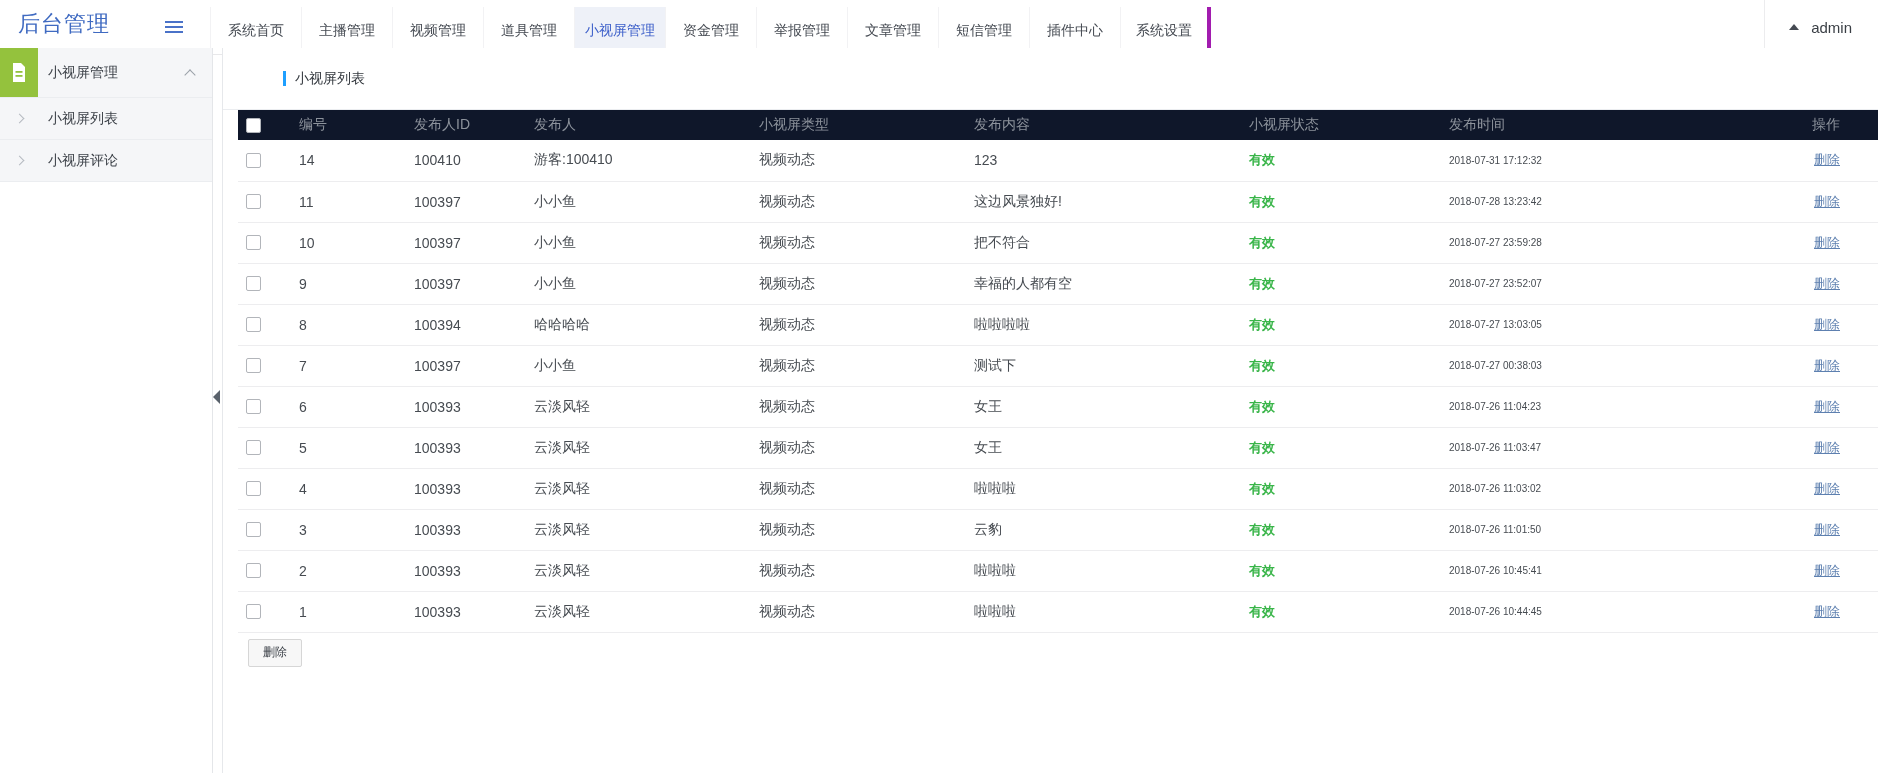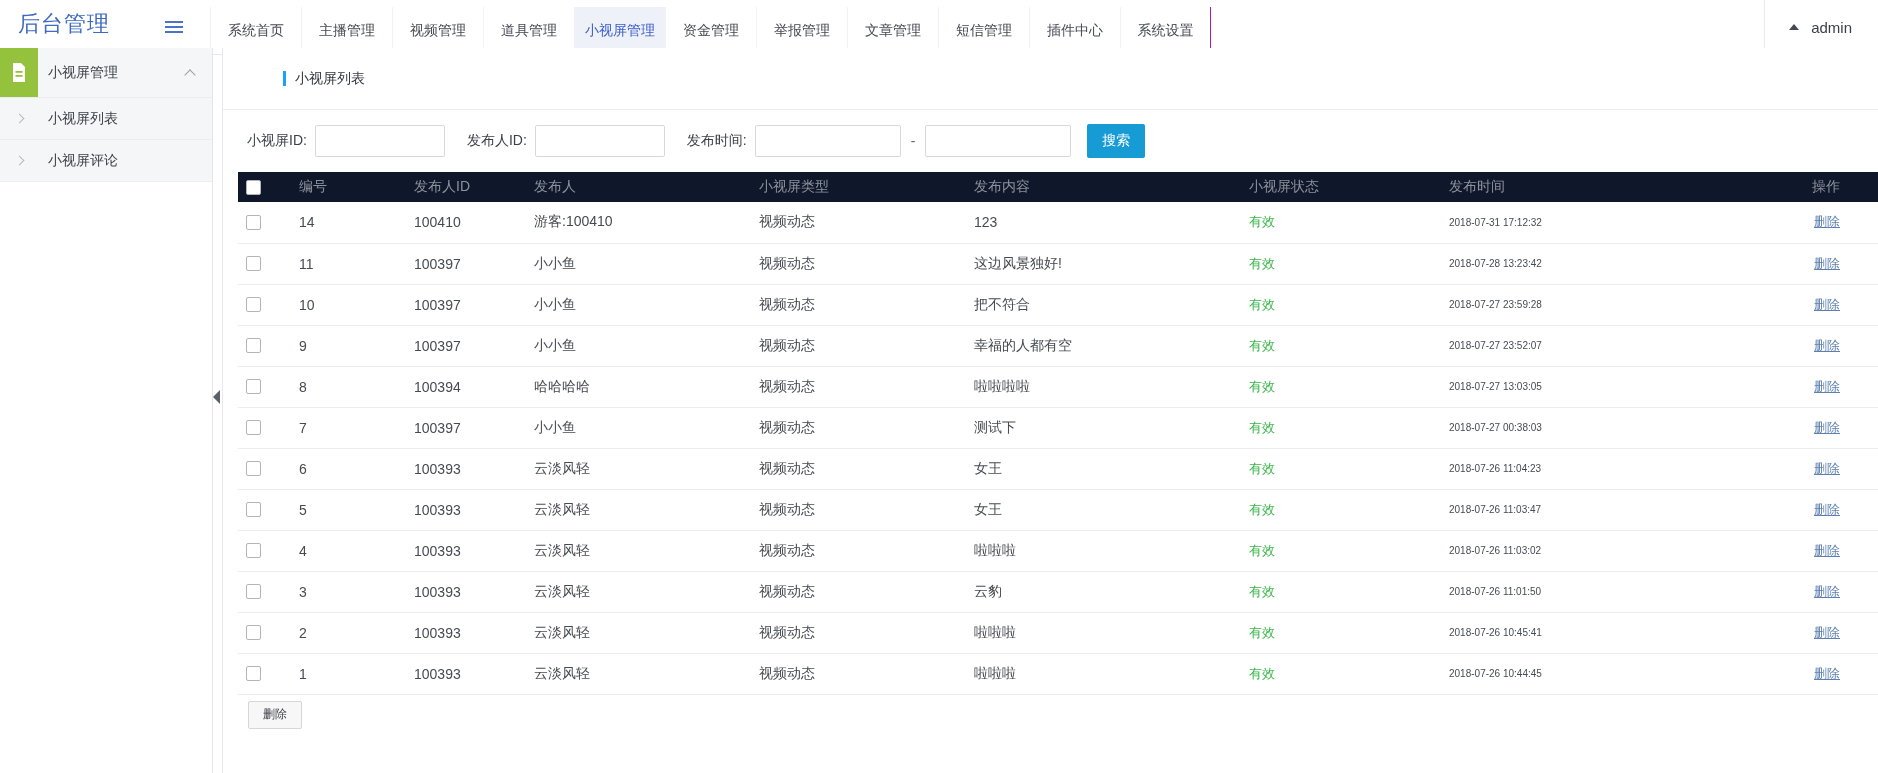--- a/index.html
+++ b/index.html
@@ -10,21 +10,21 @@
   .topbar { position:absolute; top:0; left:0; right:0; height:55px;
     border-bottom:1px solid #e8e8ea; background:#fff; display:flex; align-items:stretch; }
   .logo { width:152px; padding-left:18px; line-height:47px; font-size:22px; color:#3f6ac1; letter-spacing:1px; }
   .hamburger { width:44px; display:flex; align-items:center; justify-content:center; cursor:pointer; }
   .hamburger .bars { width:18px; height:2px; background:#4a72c8; position:relative; }
   .hamburger .bars:before, .hamburger .bars:after { content:""; position:absolute; left:0; width:18px; height:2px; background:#4a72c8; }
   .hamburger .bars:before { top:-5px; } .hamburger .bars:after { top:5px; }
   .topnav { display:flex; margin-left:14px;align-items:flex-end; }
   .nav-item { width:91px; text-align:center; line-height:47px; font-size:14px; color:#454a52;
     border-left:1px solid #f2f2f4; cursor:pointer; white-space:nowrap; }
-  .topnav .nav-item:last-child { border-right:1px solid #a21caf; }
+  .topnav .nav-item:last-child { border-right:4px solid #a21caf; }
   .nav-item.active { background:#eef1f8; color:#3b5ec9; }
   .user-box { margin-left:auto; display:flex; align-items:center; gap:12px;
     padding:0 26px 0 24px; border-left:1px solid #ececee; font-size:15px; color:#3a3f45; cursor:pointer; }
   .tri-up { width:0; height:0; border-left:5px solid transparent; border-right:5px solid transparent;
     border-bottom:6px solid #454a52; }
 
   
   .sidebar { position:absolute; top:48px; left:0; width:213px; bottom:0;
     background:#fff; border-right:1px solid #e4e6e9; }
   .side-item { height:42px; display:flex; align-items:center; background:#f5f6f8;
@@ -56,21 +56,21 @@
     background:#169bd5; color:#fff; font-size:14px; cursor:pointer;
     font-family:"Liberation Sans","DejaVu Sans",sans-serif; }
 
   .table-wrap { padding:0 0 0 15px; }
   table { border-collapse:collapse; table-layout:fixed; width:1640px; }
   thead tr { background:#0f172a; height:30px;margin-top:12px; }
   th { font-weight:normal; font-size:14px; color:#8d939c; text-align:left; padding:0 6px; white-space:nowrap; }
   td { height:41px; border-bottom:1px solid #ededef; font-size:14px; color:#464b51; padding:0 6px; white-space:nowrap; overflow:hidden; }
   th.col-action, td.col-action { text-align:right; padding-right:38px; }
   .cb { width:15px; height:15px; border:1px solid #b2b5ba; border-radius:2px; background:#fff; cursor:pointer; margin-left:2px; }
-  .status-ok { color:#39b549; font-weight:normal; font-size:13px; }
+  .status-ok { color:#39b549; font-weight:bold; font-size:13px; }
   td.col-time { font-size:10px; }
   a.del-link { color:#5e80b0; text-decoration:underline; font-size:13px; cursor:pointer; }
 
   .footer-bar { padding:6px 0 0 25px; }
   .btn-batch-del { height:28px; padding:0 14px; background:#f7f7f7; border:1px solid #d6d6d6;
     border-radius:2px; font-size:12px; color:#3c4148; cursor:pointer;
     font-family:"Liberation Sans","DejaVu Sans",sans-serif; }
 </style>
 </head>
 <body>
@@ -125,31 +125,20 @@
     </div>
   </aside>
 <div class="collapse-handle"></div>
 
 <main class="main">
   <div class="title-row">
     <span class="accent-bar"></span>
     <span class="page-title">小视屏列表</span>
   </div>
 
-  <div class="search-row">
-    <label>小视屏ID:</label>
-    <input type="text" style="">
-    <label>发布人ID:</label>
-    <input type="text" style="">
-    <label>发布时间:</label>
-    <input type="text" class="date" style="">
-    <span class="dash">-</span>
-    <input type="text" class="date" style="">
-    <button class="btn-search">搜索</button>
-  </div>
 
   <div class="table-wrap">
     <table>
       <colgroup id="cols">
           <col style="width: 55px;">
           <col style="width: 115px;">
           <col style="width: 120px;">
           <col style="width: 225px;">
           <col style="width: 215px;">
           <col style="width: 275px;">

